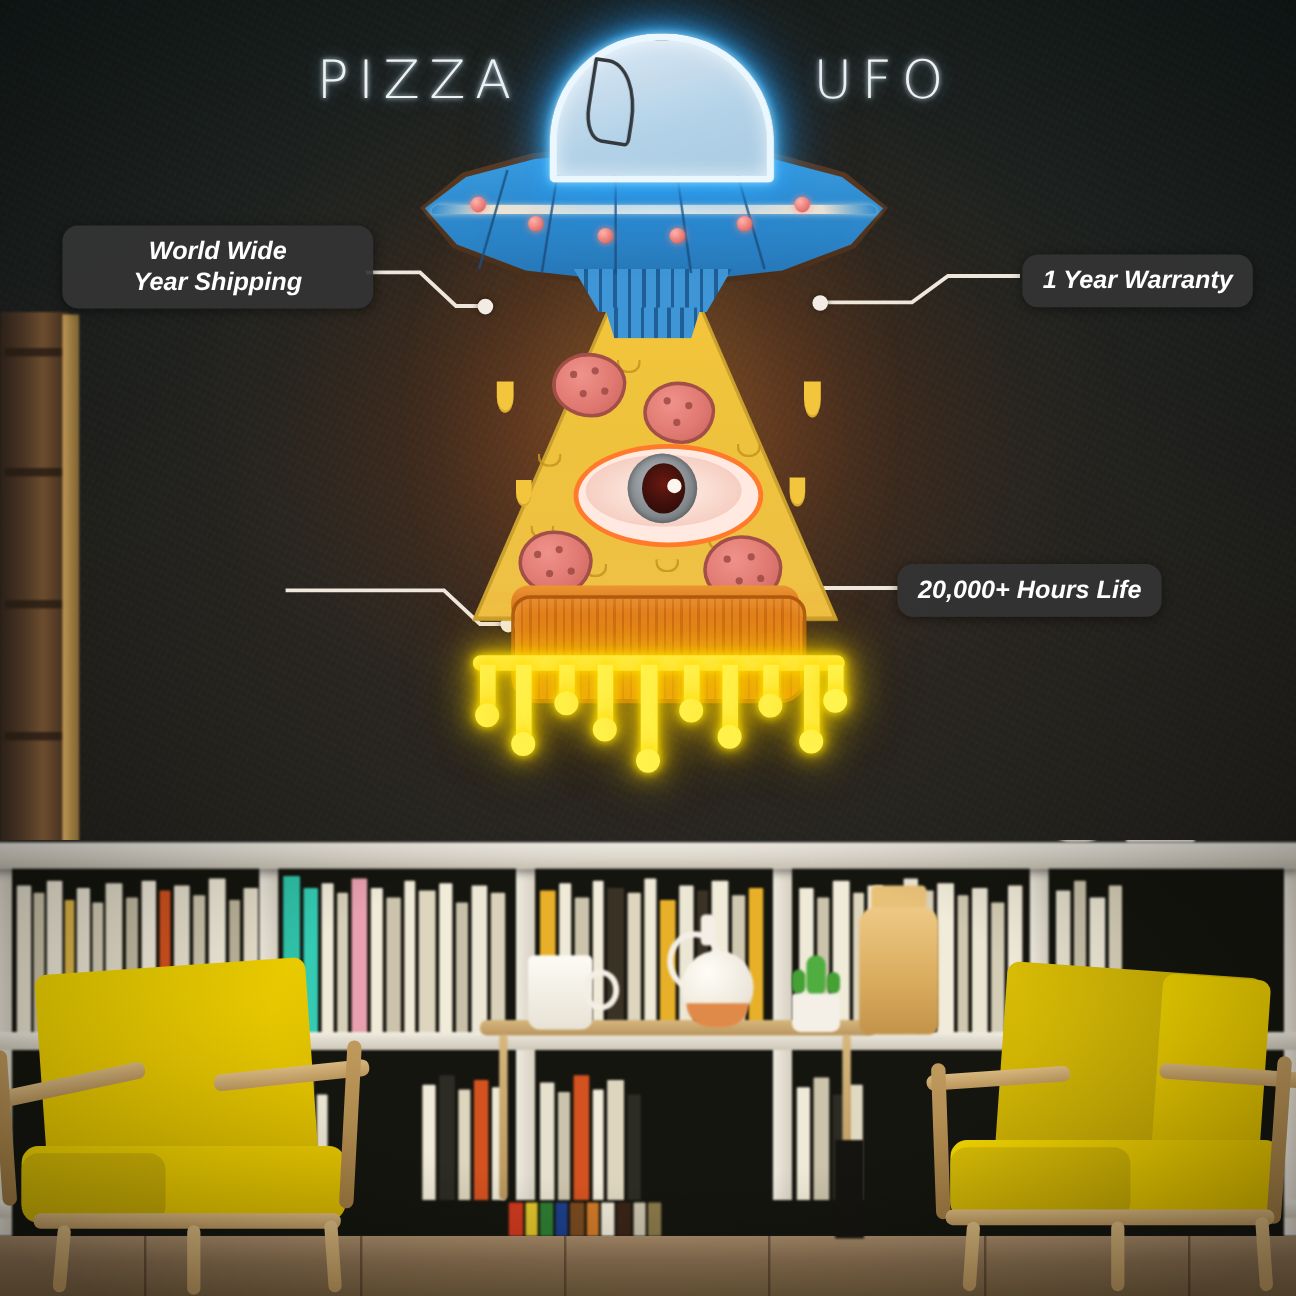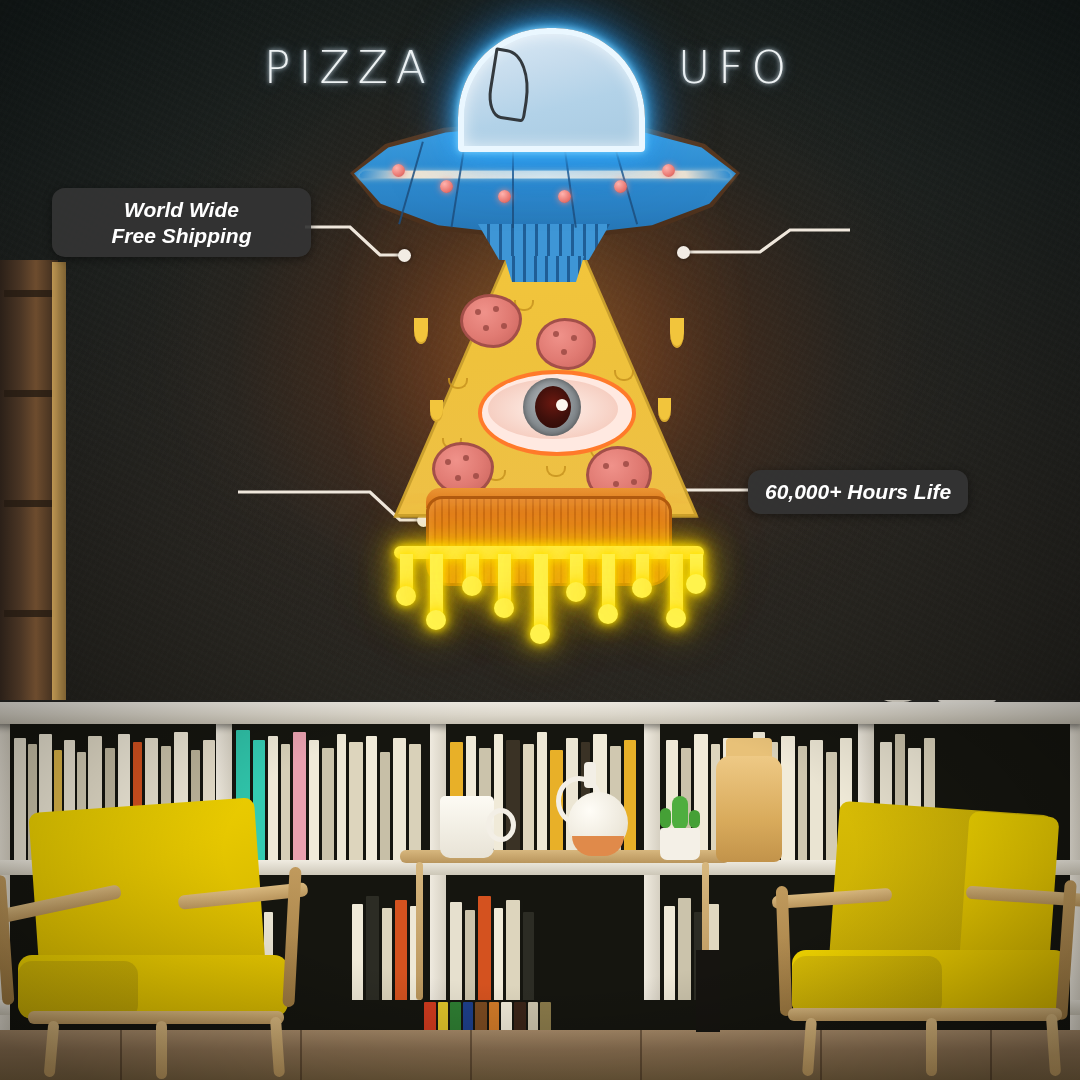--- a/index.html
+++ b/index.html
@@ -297,22 +297,23 @@
   <div class="lead" style="left:0;top:0;width:1080px;height:1080px;">
     <svg width="1080" height="1080" viewBox="0 0 1080 1080">
       <polyline points="305,227 350,227 380,255 404,255" fill="none" stroke="#efe7dc" stroke-width="3.2"></polyline>
       <polyline points="850,230 790,230 760,252 683,252" fill="none" stroke="#efe7dc" stroke-width="3.2"></polyline>
       <polyline points="238,492 370,492 400,520 423,520" fill="none" stroke="#efe7dc" stroke-width="3.2"></polyline>
       <polyline points="748,490 660,490 630,513 592,513" fill="none" stroke="#efe7dc" stroke-width="3.2"></polyline>
     </svg>
   </div>
 
   <div class="badge" style="left:52px;top:188px;width:225px;text-align:center;">World Wide
-Free Shipping</div>
-  <div class="badge" style="left:748px;top:470px;">60,000+ Hours Life</div>
+Year Shipping</div>
+  <div class="badge" style="left:852px;top:212px;">1 Year Warranty</div>
+  <div class="badge" style="left:748px;top:470px;">20,000+ Hours Life</div>
 
   <div class="dot" style="left:398px;top:249px"></div>
   <div class="dot" style="left:677px;top:246px"></div>
   <div class="dot" style="left:417px;top:514px"></div>
   <div class="dot" style="left:586px;top:507px"></div>
 
   <div class="room">
     <div class="room-wall"></div>
 
     <div class="unit blurry">

